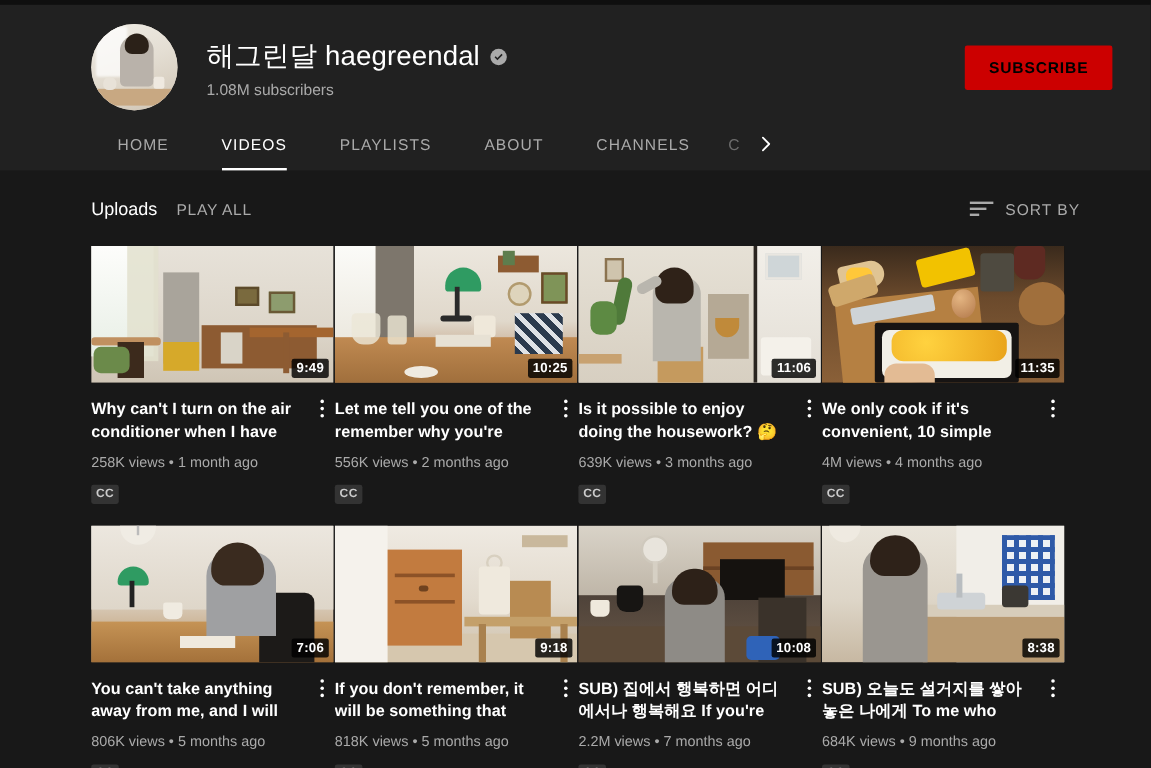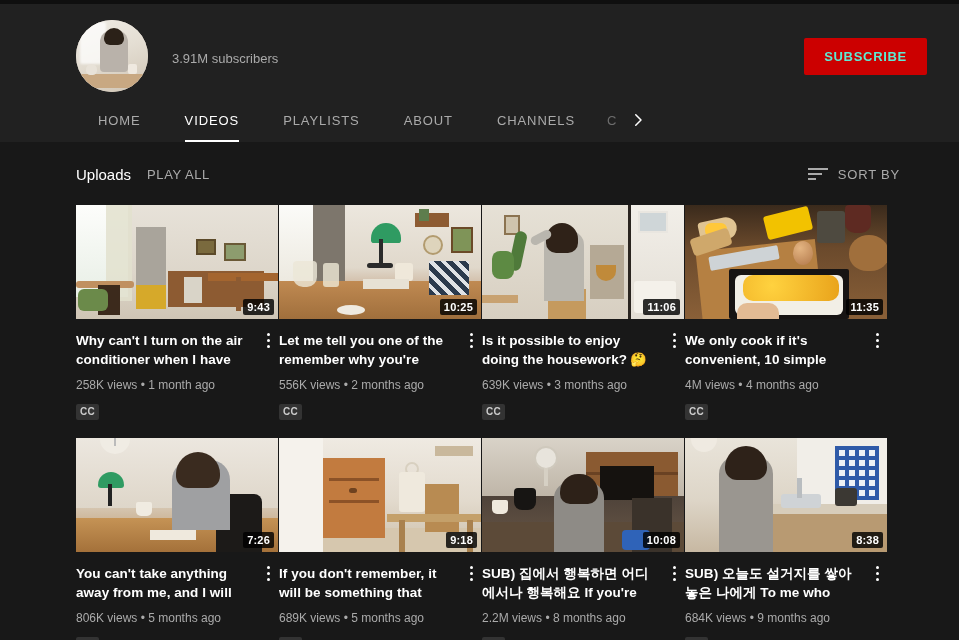--- a/index.html
+++ b/index.html
@@ -123,21 +123,21 @@
   }
   .sub-count {
     margin-top: 5px;
     font-size: 13px;
     color: #aaa;
   }
 
   .subscribe-btn {
     flex: 0 0 auto;
     background: #cc0000;
-    color: #5eead4;
+    color: #000000;
     border: none;
     font-family: inherit;
     font-size: 13px;
     font-weight: 700;
     letter-spacing: 0.7px;
     padding: 11px 20px;
     cursor: pointer;
     border-radius: 2px;
     text-transform: uppercase;
     text-align: right;
@@ -475,21 +475,28 @@
         <div class="av-wall"></div>
         <div class="av-window"></div>
         <div class="av-table"></div>
         <div class="av-person"></div>
         <div class="av-hair"></div>
         <div class="av-obj"></div>
         <div class="av-obj2"></div>
       </div>
 
       <div class="header-text">
-        <div class="sub-count">3.91M subscribers</div>
+        <div class="channel-title-row">
+          <div class="channel-name">해그린달 haegreendal</div>
+          <svg class="verified-badge" viewBox="0 0 24 24">
+            <circle cx="12" cy="12" r="11" fill="#aaaaaa"></circle>
+            <path d="M10.4 16.2 6.6 12.4l1.5-1.5 2.3 2.3 5.5-5.5 1.5 1.5z" fill="#212121"></path>
+          </svg>
+        </div>
+        <div class="sub-count">1.08M subscribers</div>
       </div>
 
       <button class="subscribe-btn">SUBSCRIBE</button>
     </div>
 
     <div class="tabs">
       <div class="tab">HOME</div>
       <div class="tab active">VIDEOS</div>
       <div class="tab">PLAYLISTS</div>
       <div class="tab">ABOUT</div>
@@ -531,21 +538,21 @@
               <div class="l desk"></div>
               <div class="l deskleg"></div>
             <div class="l frm1"></div>
               <div class="l frm2"></div>
               <div class="l cloth"></div>
             <div class="l tbl"></div>
               <div class="l chr"></div>
               <div class="l grn"></div>
           </div>
         </div>
-        <div class="duration">9:43</div>
+        <div class="duration">9:49</div>
       </div>
       <div class="card-body">
         <div class="card-title">Why can't I turn on the air conditioner when I have on…</div>
         <div class="card-meta">
           <span>258K views</span>
           <span>•</span>
           <span>1 month ago</span>
         </div>
         <div class="badges">
           <span class="cc-badge">CC</span>
@@ -691,21 +698,21 @@
             <div class="l glamp"></div>
               <div class="l glampn"></div>
             <div class="l tbl"></div>
               <div class="l chair"></div>
             <div class="l person"></div>
               <div class="l hair"></div>
             <div class="l cup"></div>
               <div class="l book"></div>
           </div>
         </div>
-        <div class="duration">7:26</div>
+        <div class="duration">7:06</div>
       </div>
       <div class="card-body">
         <div class="card-title">You can't take anything away from me, and I will b…</div>
         <div class="card-meta">
           <span>806K views</span>
           <span>•</span>
           <span>5 months ago</span>
         </div>
         <div class="badges">
           <span class="cc-badge">CC</span>
@@ -735,21 +742,21 @@
               <div class="l desk"></div>
               <div class="l dleg"></div>
               <div class="l dleg2"></div>
           </div>
         </div>
         <div class="duration">9:18</div>
       </div>
       <div class="card-body">
         <div class="card-title">If you don't remember, it will be something that never…</div>
         <div class="card-meta">
-          <span>689K views</span>
+          <span>818K views</span>
           <span>•</span>
           <span>5 months ago</span>
         </div>
         <div class="badges">
           <span class="cc-badge">CC</span>
         </div>
         <div class="kebab">
             <i></i>
             <i></i>
             <i></i>
@@ -776,21 +783,21 @@
               <div class="l blue"></div>
           </div>
         </div>
         <div class="duration">10:08</div>
       </div>
       <div class="card-body">
         <div class="card-title">SUB) 집에서 행복하면 어디에서나 행복해요 If you're happy a…</div>
         <div class="card-meta">
           <span>2.2M views</span>
           <span>•</span>
-          <span>8 months ago</span>
+          <span>7 months ago</span>
         </div>
         <div class="badges">
           <span class="cc-badge">CC</span>
         </div>
         <div class="kebab">
             <i></i>
             <i></i>
             <i></i>
           </div>
       </div>

